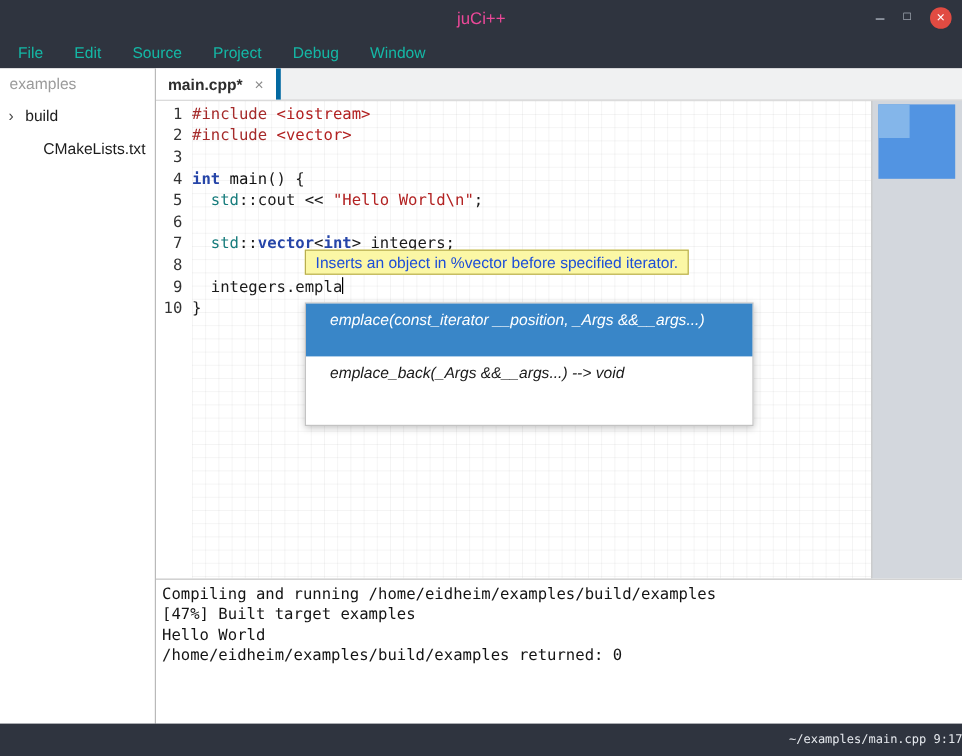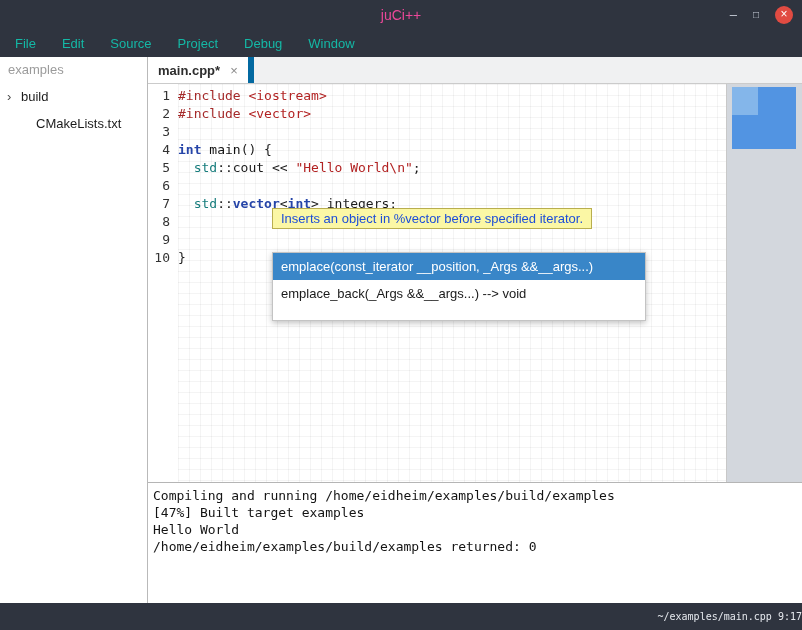--- a/index.html
+++ b/index.html
@@ -14,32 +14,32 @@
   .win-btn { color:#c9d0da; font-size:13px; line-height:18px; cursor:default; }
   .win-btn.max { font-size:10px; }
   .win-btn.close { width:18px; height:18px; border-radius:50%; background:var(--close); color:#fff; text-align:center; line-height:17px; font-size:12px; }
 
   
   .menubar { height:27px; background:var(--titlebar); display:flex; align-items:stretch; padding-left:2px; flex:none; }
   .menu-item { color:#14b8a6; font-size:13px; line-height:27px; padding:0 13px; }
 
   
   .main { flex:1; display:flex; min-height:0; }
-  .sidebar { width:148px; flex:none; background:#fff; border-right:1px solid #b9b9b9; }
+  .sidebar { width:130px; flex:none; background:#fff; border-right:1px solid #b9b9b9; }
   .sidebar-header { height:26px; line-height:26px; padding-left:8px; color:#9b9b9b; font-size:13px; }
   .tree-item { height:27px; display:flex; align-items:center; font-size:13px; color:#1c1c1c; }
   .tree-item.selected { background:#d6d6d6; }
   .tree-item.file { padding-left:36px; }
   .chevron { width:14px; margin-left:7px; font-size:13px; color:#4a4a4a; }
 
   .right-pane { flex:1; display:flex; flex-direction:column; min-width:0; }
 
   
   .tabbar { height:27px; flex:none; background:#f0f1f2; border-bottom:1px solid #cbcbcb; display:flex; }
-  .tab { background:#fff; display:flex; align-items:center; padding:0 10px; gap:10px; border-right:6px solid #0369a1; }
+  .tab { background:#fff; display:flex; align-items:center; padding:0 10px; gap:10px; border-right:4px solid #0369a1; }
   .tab-label { font-size:13px; font-weight:bold; color:#2d2d2d; }
   .tab-close { color:#8a8a8a; font-size:13px; }
 
   
   .editor { height:398px; flex:none; display:flex; background:#fff; position:relative; }
   .code-area { flex:1; position:relative; overflow:hidden; }
   .code-area::before { content:""; position:absolute; left:30px; top:0; right:0; bottom:0;
     background-image:linear-gradient(to right, rgba(0,0,0,0.045) 1px, transparent 1px),
                      linear-gradient(to bottom, rgba(0,0,0,0.045) 1px, transparent 1px);
     background-size:11px 11px; }
@@ -54,21 +54,21 @@
   .c-kw { color:var(--syn_kw); font-weight:bold; }
   .c-ns { color:var(--syn_ns); }
   .c-str { color:var(--syn_str); }
   .c-fn { color:#111; }
   .caret { display:inline-block; width:1px; height:14px; background:#000; vertical-align:-2px; }
 
   .tooltip { position:absolute; z-index:5; left:124px; top:124px; background:var(--tooltip_bg);
     border:1px solid #b9ae4f; color:#1d4ed8; font-size:13px; padding:2px 8px; white-space:nowrap; }
   .autocomplete { position:absolute; z-index:4; left:124px; top:168px; width:374px; background:#fff;
     border:1px solid #c3c3c3; box-shadow:0 2px 6px rgba(0,0,0,0.25); padding-bottom:13px; }
-  .ac-item { height:27px; line-height:27px; padding:0 8px; font-size:13px; color:#1a1a1a; white-space:nowrap; overflow:hidden; }
+  .ac-item { height:44px; line-height:27px; padding:0 20px; font-size:13px; color:#1a1a1a; white-space:nowrap; overflow:hidden;font-style:italic; }
   .ac-item.selected { background:var(--selection); color:#fff; }
 
   
   .overview { width:76px; flex:none; border-left:1px solid #c8c8c8; background:#d3d7dd; position:relative; }
   .overview-slider { position:absolute; left:5px; top:3px; width:64px; height:62px; background:var(--accent); }
   .overview-inner { position:absolute; left:0; top:0; width:26px; height:28px; background:#84b6ea; }
 
   
   .terminal { flex:1; border-top:1px solid #b5b5b5; background:#fff; padding:4px 5px;
     font-family:"DejaVu Sans Mono","Liberation Mono",monospace; font-size:13px; color:#141414; overflow:hidden; }
@@ -152,20 +152,21 @@
               <div class="code-row">
                 <span class="ln">7</span>
                 <span class="code"><span class="c-pl">  </span><span class="c-ns">std</span><span class="c-pl">::</span><span class="c-kw">vector</span><span class="c-pl">&lt;</span><span class="c-kw">int</span><span class="c-pl">&gt; integers;</span></span>
               </div>
               <div class="code-row">
                 <span class="ln">8</span>
                 <span class="code"></span>
               </div>
               <div class="code-row current-line">
                 <span class="ln">9</span>
+                <span class="code"><span class="c-pl">  integers.empla</span><span class="caret"></span></span>
               </div>
               <div class="code-row">
                 <span class="ln">10</span>
                 <span class="code"><span class="c-pl">}</span></span>
               </div>
             </div>
           <div class="tooltip">Inserts an object in %vector before specified iterator.</div>
           <div class="autocomplete">
               <div class="ac-item selected">emplace(const_iterator __position, _Args &amp;&amp;__args...)</div>
               <div class="ac-item">emplace_back(_Args &amp;&amp;__args...) --&gt; void</div>

